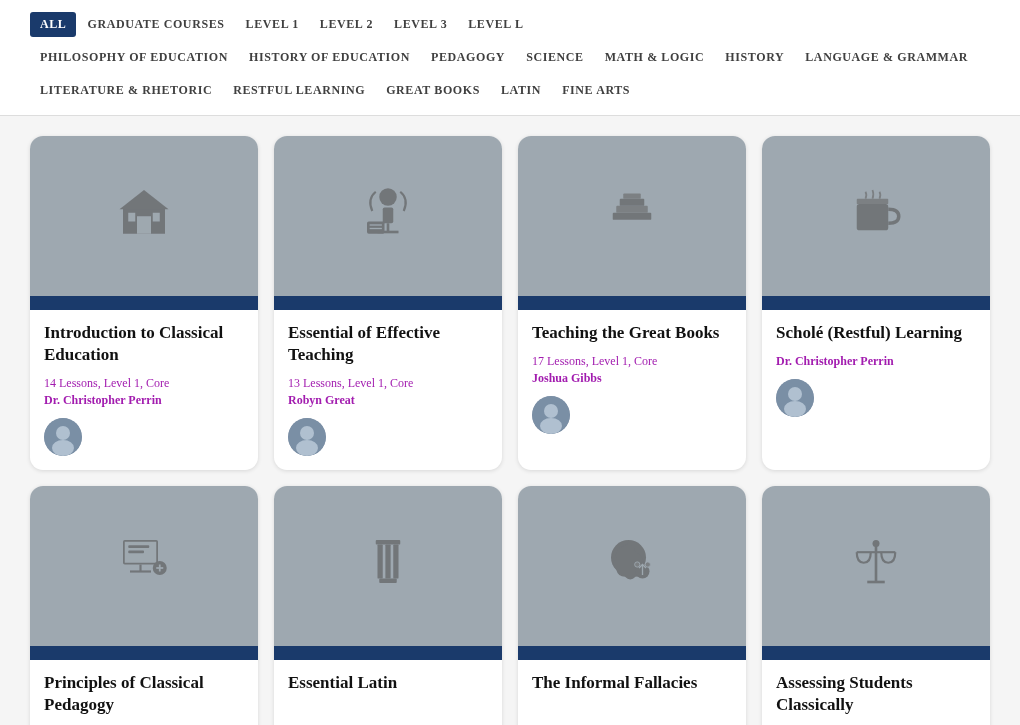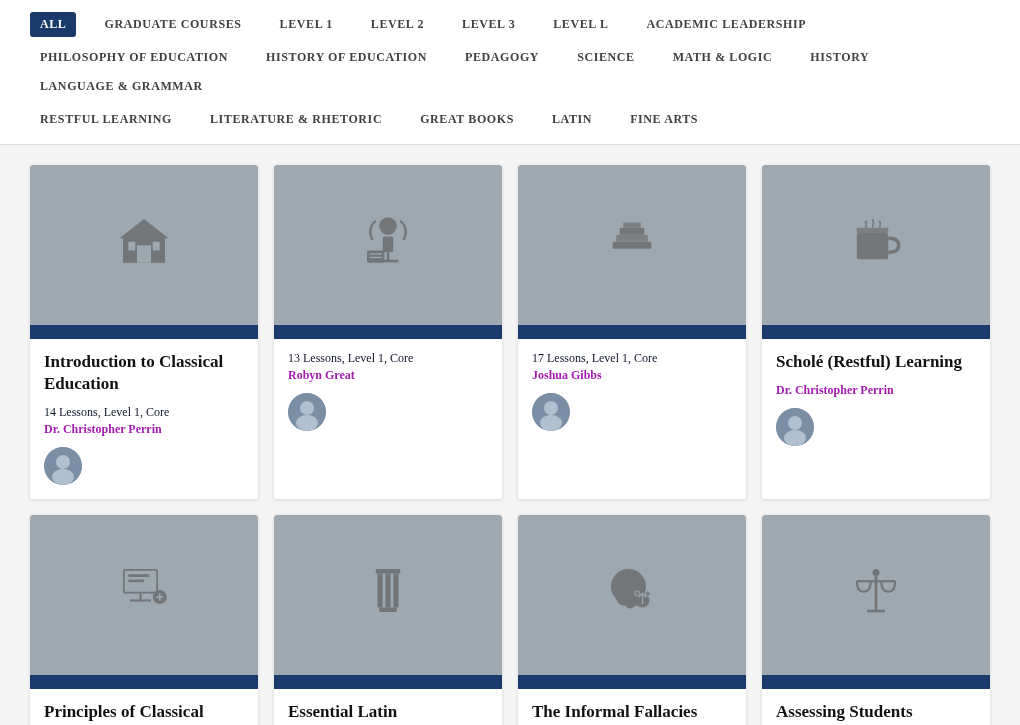--- a/index.html
+++ b/index.html
@@ -12,21 +12,21 @@
 
     nav {
       background: #fff;
       padding: 8px 30px;
       border-bottom: 1px solid #ddd;
     }
 
     .nav-row {
       display: flex;
       flex-wrap: wrap;
-      gap: 4px 18px;
+      gap: 4px 1px;
       align-items: center;
       padding: 4px 0;
     }
 
     .nav-item {
       padding: 5px 10px;
       font-size: 12px;
       font-weight: 600;
       letter-spacing: 0.05em;
       color: #404040;
@@ -43,21 +43,21 @@
 
     .cards-container {
       display: grid;
       grid-template-columns: repeat(4, 1fr);
       gap: 16px;
       padding: 20px 30px;
     }
 
     .card {
       background: #fff;
-      border-radius: 3px;
+      border-radius: 13px;
       overflow: hidden;
       box-shadow: 0 1px 4px rgba(0,0,0,0.12);
       cursor: pointer;
     }
 
     .card-image {
       width: 100%;
       height: 160px;
       background: #9ea8b0;
       display: flex;
@@ -84,21 +84,21 @@
     .card-title {
       font-size: 17px;
       font-weight: bold;
       line-height: 1.3;
       color: #111;
       margin-bottom: 10px;
     }
 
     .card-meta {
       font-size: 12px;
-      color: #0f172a;
+      color: #a21caf;
       margin-bottom: 2px;
     }
 
     .card-instructor {
       font-size: 12px;
       font-weight: bold;
       color: #a21caf;
       margin-bottom: 10px;
     }
 
@@ -127,34 +127,33 @@
 <body>
 
 <nav>
   <div class="nav-row" id="nav-row-0">
       <span class="nav-item active">ALL</span>
       <span class="nav-item">GRADUATE COURSES</span>
       <span class="nav-item">LEVEL 1</span>
       <span class="nav-item">LEVEL 2</span>
       <span class="nav-item">LEVEL 3</span>
       <span class="nav-item">LEVEL L</span>
-      <span class="nav-item">ACADEMIC LEADERSHIP</span>
     </div>
   <div class="nav-row" id="nav-row-1">
       <span class="nav-item">PHILOSOPHY OF EDUCATION</span>
       <span class="nav-item">HISTORY OF EDUCATION</span>
       <span class="nav-item">PEDAGOGY</span>
       <span class="nav-item">SCIENCE</span>
       <span class="nav-item">MATH &amp; LOGIC</span>
       <span class="nav-item">HISTORY</span>
       <span class="nav-item">LANGUAGE &amp; GRAMMAR</span>
     </div>
   <div class="nav-row" id="nav-row-2">
+      <span class="nav-item">LITERATURE &amp; RHETORIC</span>
       <span class="nav-item">RESTFUL LEARNING</span>
-      <span class="nav-item">LITERATURE &amp; RHETORIC</span>
       <span class="nav-item">GREAT BOOKS</span>
       <span class="nav-item">LATIN</span>
       <span class="nav-item">FINE ARTS</span>
     </div>
 </nav>
 
 <div class="cards-container" id="cards-grid">
     <div class="card">
     <div class="card-image">
       <div class="card-image-icon"><svg class="icon-svg" viewBox="0 0 64 64" xmlns="http://www.w3.org/2000/svg">
@@ -188,20 +187,21 @@
       <line x1="20" y1="56" x2="44" y2="56" stroke="#555" stroke-width="3"></line>
       <path d="M18 10 Q8 18 14 32" stroke="#555" stroke-width="2.5" fill="none"></path>
       <path d="M46 10 Q56 18 50 32" stroke="#555" stroke-width="2.5" fill="none"></path>
       <rect x="8" y="44" width="20" height="14" rx="2" fill="#555"></rect>
       <line x1="11" y1="48" x2="25" y2="48" stroke="#9ea8b0" stroke-width="1.5"></line>
       <line x1="11" y1="52" x2="25" y2="52" stroke="#9ea8b0" stroke-width="1.5"></line>
     </svg></div>
     </div>
     <div class="card-stripe"></div>
     <div class="card-body">
+      <div class="card-title">Essential of Effective Teaching</div>
       <div class="card-meta">13 Lessons, Level 1, Core</div>
       <div class="card-instructor">Robyn Great</div>
       <div class="card-avatar">
         <svg viewBox="0 0 38 38" width="38" height="38">
           <circle cx="19" cy="19" r="19" fill="#7a8fa5"></circle>
           <circle cx="19" cy="15" r="7" fill="#b0c0d0"></circle>
           <ellipse cx="19" cy="30" rx="11" ry="8" fill="#b0c0d0"></ellipse>
         </svg>
       </div>
     </div>
@@ -210,20 +210,21 @@
     <div class="card-image">
       <div class="card-image-icon"><svg class="icon-svg" viewBox="0 0 64 64" xmlns="http://www.w3.org/2000/svg">
       <rect x="10" y="34" width="44" height="8" rx="1" fill="#555"></rect>
       <rect x="14" y="26" width="36" height="8" rx="1" fill="#666"></rect>
       <rect x="18" y="18" width="28" height="8" rx="1" fill="#555"></rect>
       <rect x="22" y="12" width="20" height="6" rx="1" fill="#666"></rect>
     </svg></div>
     </div>
     <div class="card-stripe"></div>
     <div class="card-body">
+      <div class="card-title">Teaching the Great Books</div>
       <div class="card-meta">17 Lessons, Level 1, Core</div>
       <div class="card-instructor">Joshua Gibbs</div>
       <div class="card-avatar">
         <svg viewBox="0 0 38 38" width="38" height="38">
           <circle cx="19" cy="19" r="19" fill="#7a8fa5"></circle>
           <circle cx="19" cy="15" r="7" fill="#b0c0d0"></circle>
           <ellipse cx="19" cy="30" rx="11" ry="8" fill="#b0c0d0"></ellipse>
         </svg>
       </div>
     </div>

